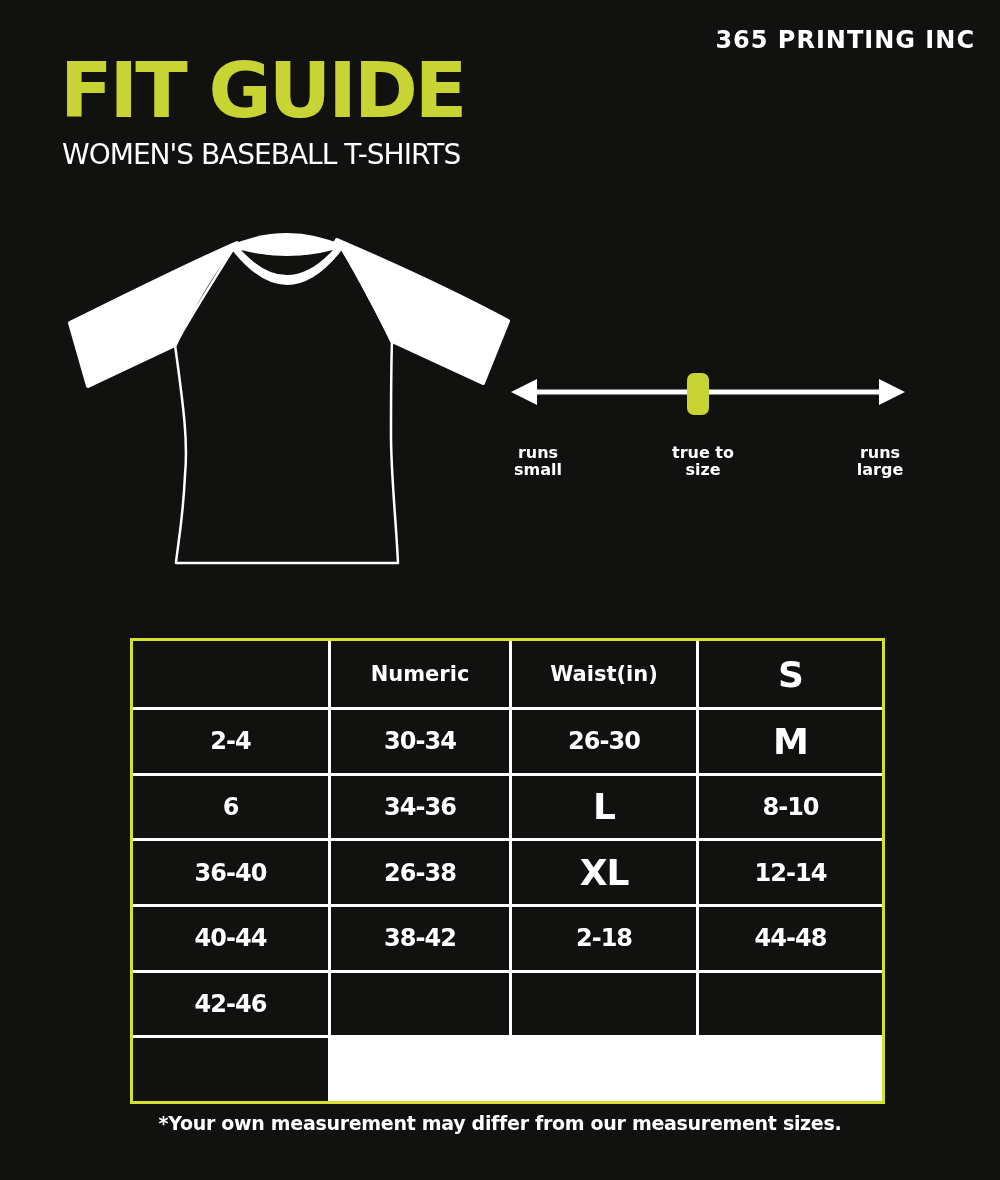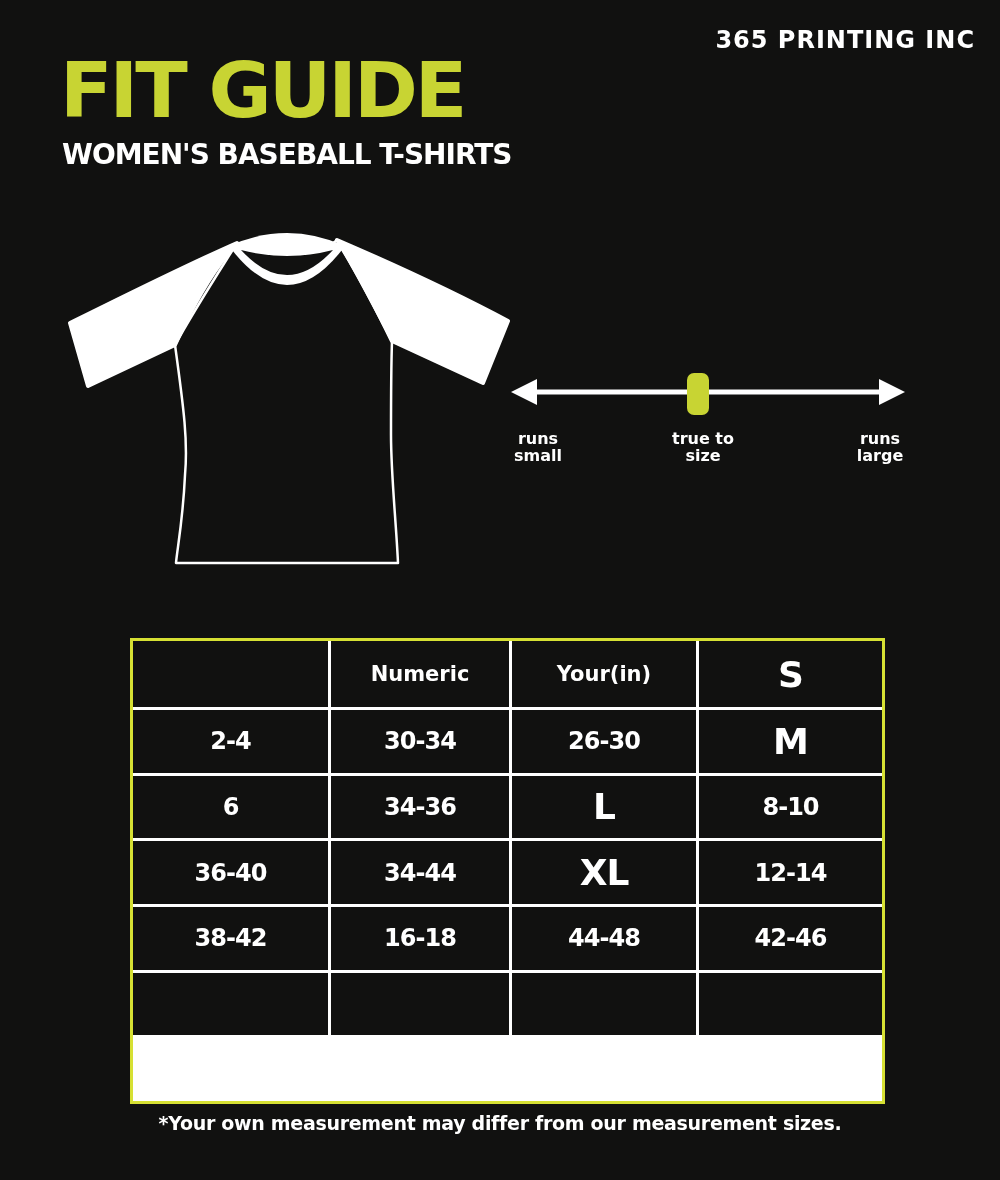--- a/index.html
+++ b/index.html
@@ -16,28 +16,28 @@
     color:var(--text,#fff);
   }
   .title{
     position:absolute;top:52px;left:60px;
     font-size:77px;font-weight:bold;letter-spacing:-3px;line-height:1.0;
     color:var(--accent,#c8d433);
     white-space:nowrap;
   }
   .subtitle{
     position:absolute;top:138px;left:62px;
-    font-size:28px;font-weight:bold;letter-spacing:-1px;
+    font-size:28px;font-weight:normal;letter-spacing:-1px;
     color:var(--text,#fff);
     white-space:nowrap;
   }
   .shirt-svg{position:absolute;left:55px;top:220px;}
   .scale-svg{position:absolute;left:503px;top:360px;}
   .scale-label{
-    position:absolute;top:430px;
+    position:absolute;top:444px;
     font-size:16px;font-weight:bold;line-height:1.08;text-align:center;
     color:var(--text,#fff);
   }
   .scale-label.left{left:503px;width:70px;}
   .scale-label.center{left:655px;width:96px;}
   .scale-label.right{left:836px;width:88px;}
 
   .size-table{
     position:absolute;left:130px;top:638px;
     width:749px;height:460px;
@@ -114,41 +114,42 @@
   <div>size</div>
 </div>
 <div class="scale-label right">
   <div>runs</div>
   <div>large</div>
 </div>
 
 <div class="size-table">
   <div class="cell header"></div>
   <div class="cell header">Numeric</div>
-  <div class="cell header">Your(in)</div>
+  <div class="cell header">Waist(in)</div>
 
   <div class="cell size">S</div>
   <div class="cell value">2-4</div>
   <div class="cell value">30-34</div>
   <div class="cell value">26-30</div>
 
   <div class="cell size">M</div>
   <div class="cell value">6</div>
   <div class="cell value">34-36</div>
 
   <div class="cell size">L</div>
   <div class="cell value">8-10</div>
   <div class="cell value">36-40</div>
-  <div class="cell value">34-44</div>
+  <div class="cell value">26-38</div>
 
   <div class="cell size">XL</div>
   <div class="cell value">12-14</div>
+  <div class="cell value">40-44</div>
   <div class="cell value">38-42</div>
 
-  <div class="cell value">16-18</div>
+  <div class="cell value">2-18</div>
   <div class="cell value">44-48</div>
   <div class="cell value">42-46</div>
 
   <div class="cell size"></div>
   <div class="cell value"></div>
   <div class="cell value"></div>
   <div class="cell value"></div>
 </div>
 
 <div class="footnote">*Your own measurement may differ from our measurement sizes.</div>

